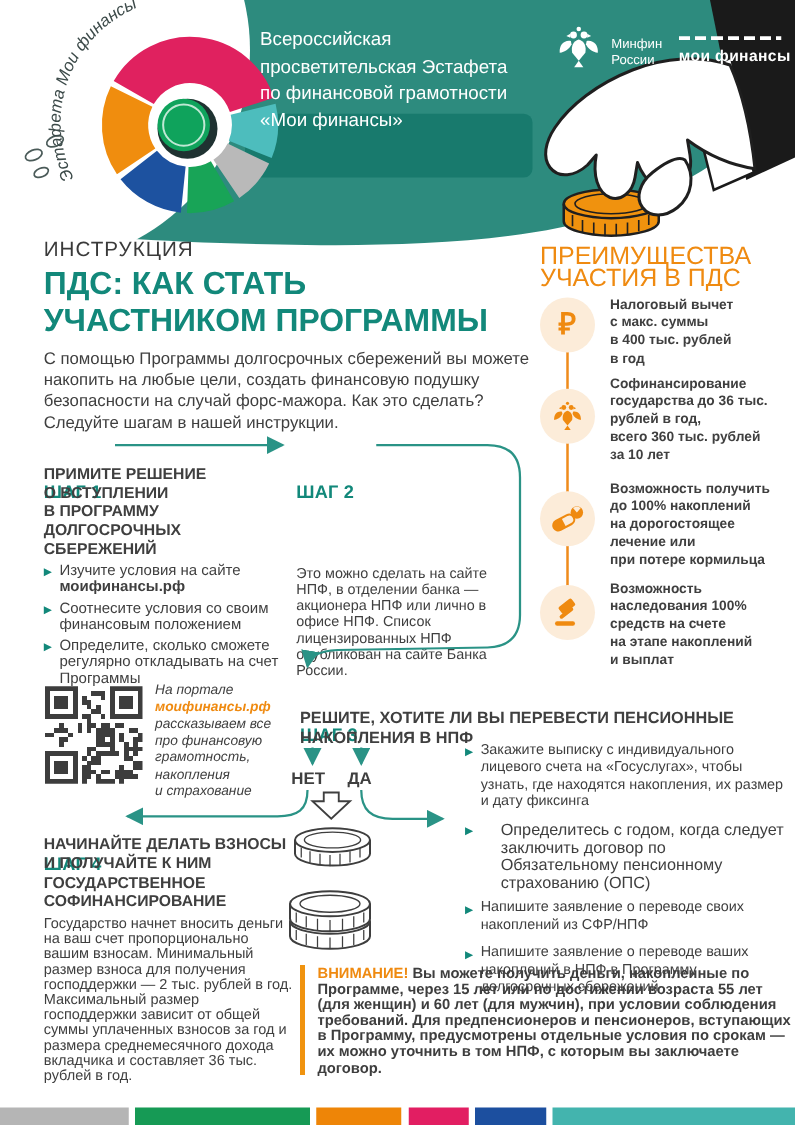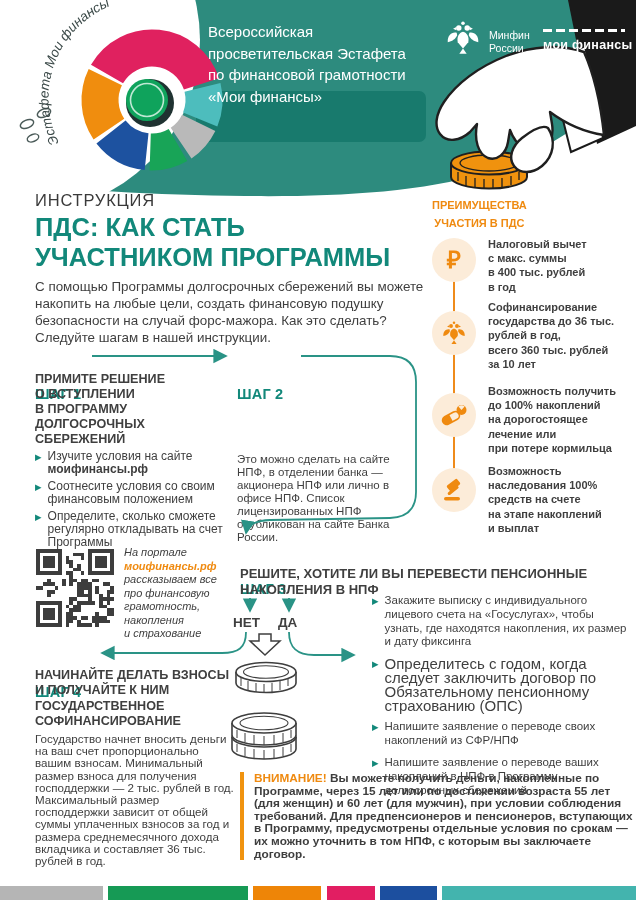--- a/index.html
+++ b/index.html
@@ -22,21 +22,21 @@
   .intro{left:35px;top:278px;width:394px;font-size:13.4px;line-height:17px;}
   .step-label{font-size:14.5px;font-weight:700;color:#12887a;letter-spacing:.2px;margin-top:36px;}
   .step-title{font-size:12.6px;line-height:15px;font-weight:700;color:#3f3f3f;}
   .body-txt{font-size:11.8px;line-height:13.2px;}
   .blist{display:flex;flex-direction:column;}
   .bi{display:flex;}
   .bm{flex:none;font-size:8.5px;color:#12887a;margin:2px 6px 0 0;}
   .bt{font-size:12px;line-height:12.6px;}
   .bt b{font-weight:700;}
   
-  .sb-title{left:432px;top:196px;font-size:11px;line-height:18px;font-weight:700;color:#ef8a10;text-align:center;}
+  .sb-title{left:432px;top:196px;font-size:20px;line-height:18px;font-weight:400;color:#ef8a10;}
   .sb-line{left:453px;top:262px;width:2px;height:230px;background:#ef8b1b;}
   .sb-circle{width:44px;height:44px;border-radius:50%;background:#fcecd9;
              display:flex;align-items:center;justify-content:center;color:#ef8a10;}
   .sb-ruble{font-size:24px;font-weight:700;color:#ef8a10;line-height:1;}
   .sb-text{width:148px;font-size:11px;line-height:14.2px;font-weight:700;}
   
   .noyes{font-size:13.5px;font-weight:700;color:#3f3f3f;}
   
   .qr-text{left:124px;top:546px;width:118px;font-size:11px;line-height:13.5px;font-style:italic;color:#3f3f3f;}
   .qr-text .lnk{color:#ef8a10;font-weight:700;}
@@ -351,21 +351,21 @@
   <div class="abs noyes" style="left:233px;top:615px;">НЕТ</div>
   <div class="abs noyes" style="left:278px;top:615px;">ДА</div>
 
   <div class="abs blist" style="left:372px;top:594px;width:258px;gap:8px;">
     <div class="bi">
       <span class="bm">▶</span>
       <span class="bt" style="font-size:11.5px;line-height:13.8px;">Закажите выписку с индивидуального лицевого счета на «Госуслугах», чтобы узнать, где находятся накопления, их размер и дату фиксинга</span>
     </div>
     <div class="bi">
       <span class="bm">▶</span>
-      <span class="bt" style="font-size:15px;line-height:13.8px;">Определитесь с годом, когда следует заключить договор по Обязательному пенсионному страхованию (ОПС)</span>
+      <span class="bt" style="font-size:13px;line-height:13.8px;margin-left:16px;">Определитесь с годом, когда следует заключить договор по Обязательному пенсионному страхованию (ОПС)</span>
     </div>
     <div class="bi">
       <span class="bm">▶</span>
       <span class="bt" style="font-size:11.5px;line-height:13.8px;">Напишите заявление о переводе своих накоплений из СФР/НПФ</span>
     </div>
     <div class="bi">
       <span class="bm">▶</span>
       <span class="bt" style="font-size:11.5px;line-height:13.8px;">Напишите заявление о переводе ваших накоплений в НПФ в Программу долгосрочных сбережений</span>
     </div>
   </div>

